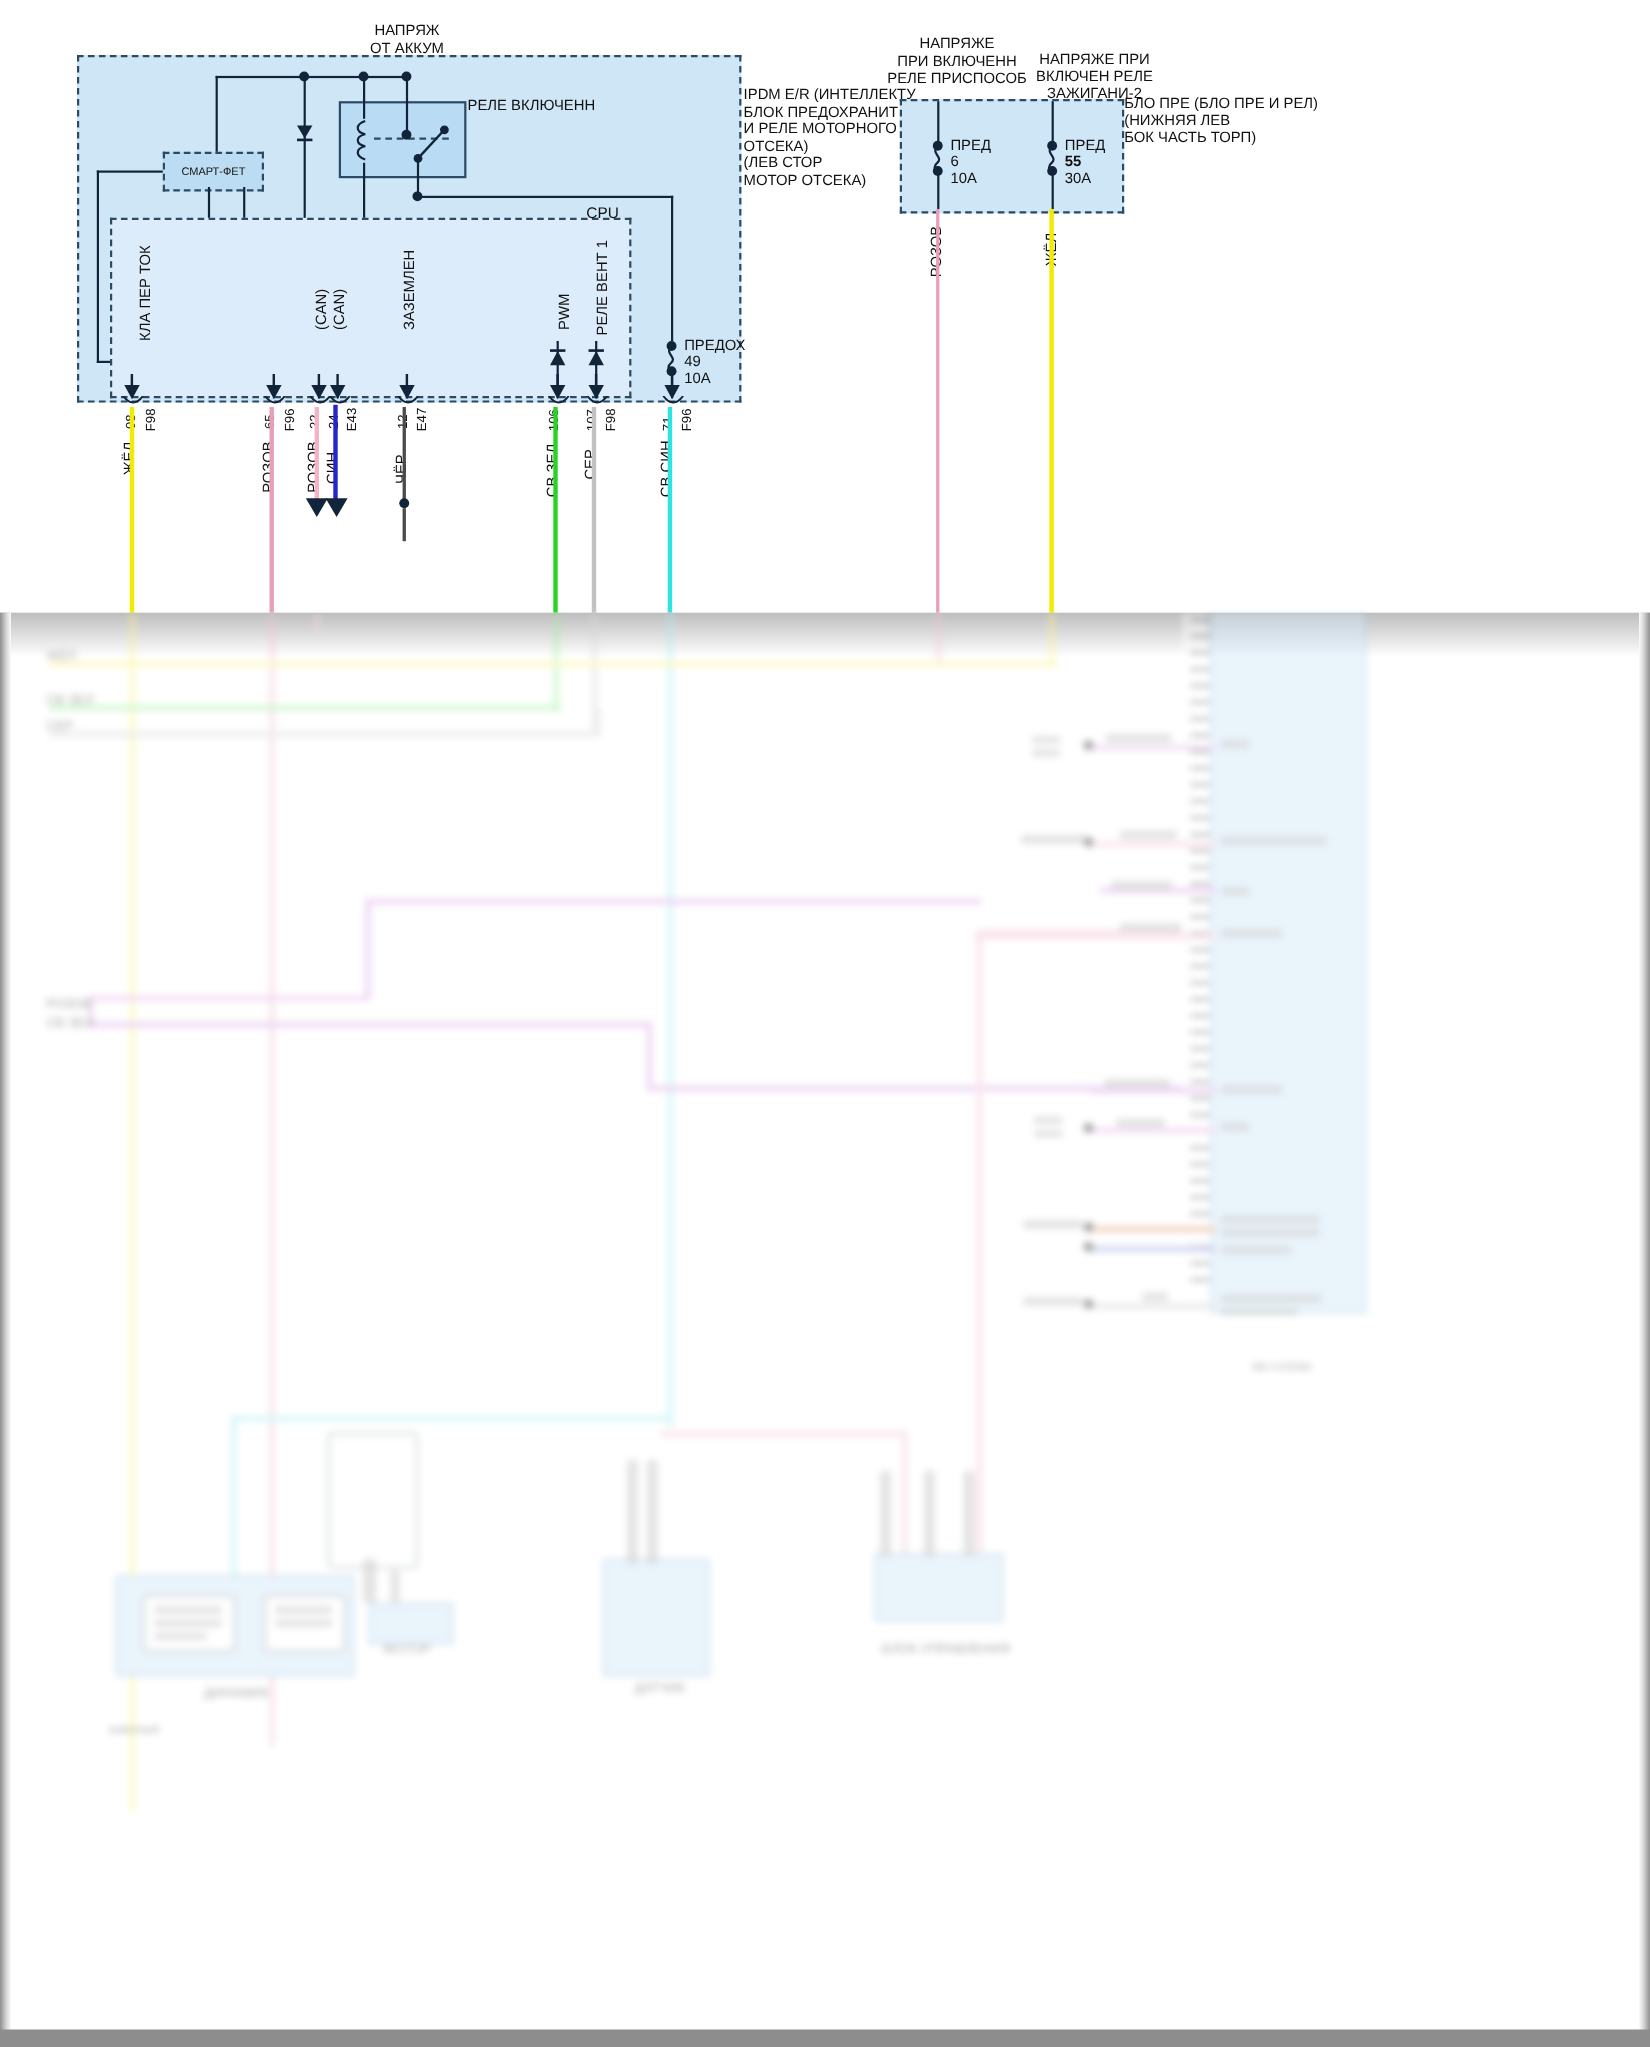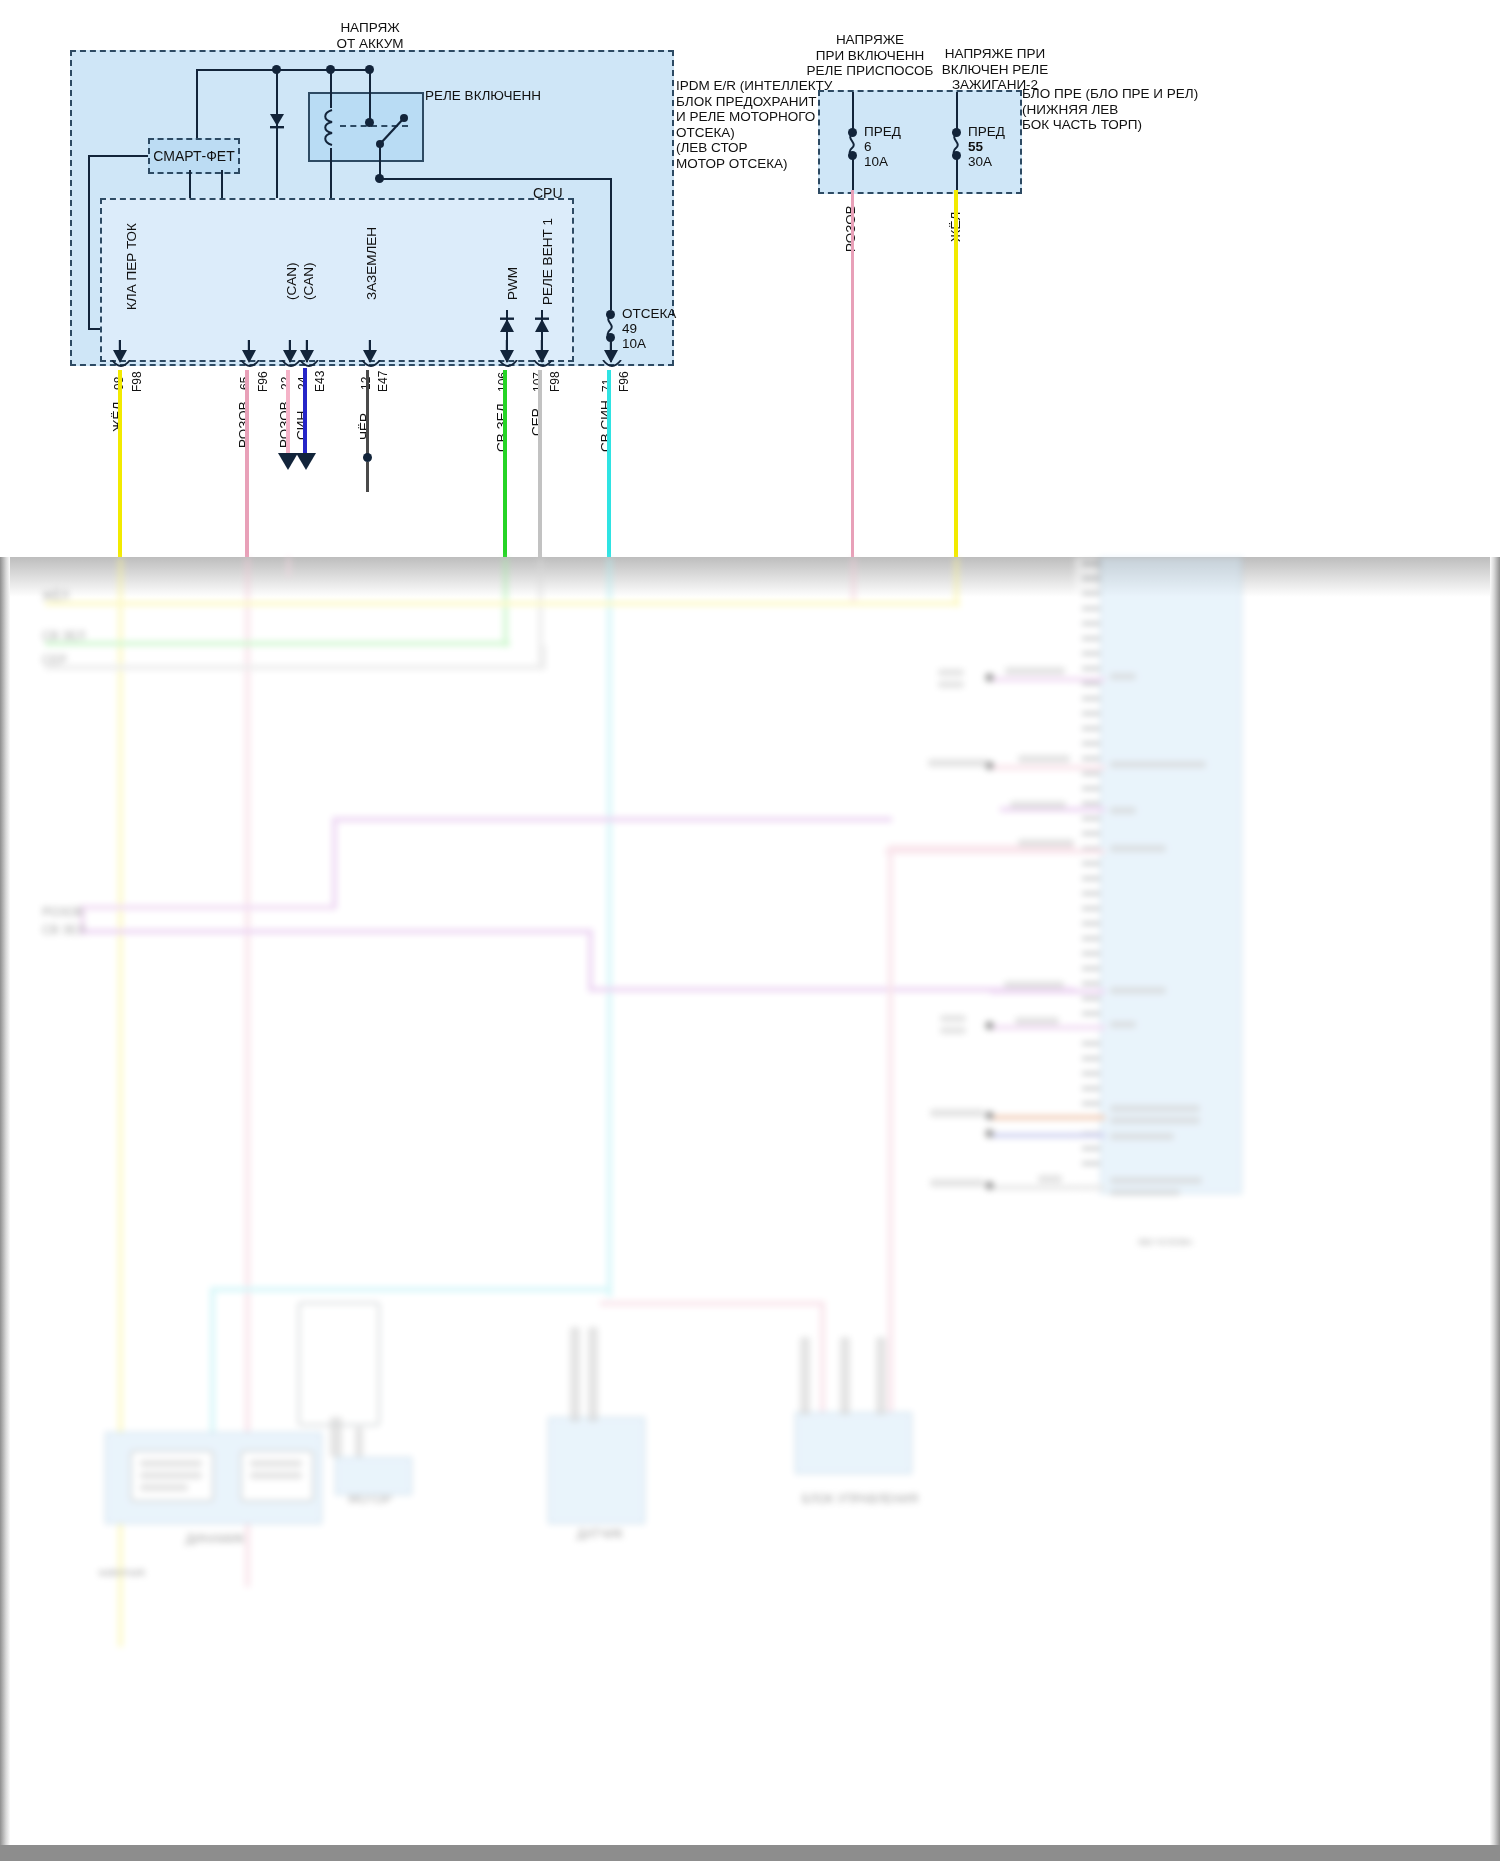--- a/index.html
+++ b/index.html
@@ -16,21 +16,21 @@
   .dot{position:absolute;width:9px;height:9px;border-radius:50%;background:#12243a;}
   .ln{position:absolute;background:#12243a;}
   .hln{height:2px;}
   .vln{width:2px;}
 
   
   .dashbox{position:absolute;background:#cfe6f7;border:2.5px dashed #2d4a63;}
   .dashbox.lite{background:#dcecfa;}
   .solidbox{position:absolute;background:#b9dcf4;border:2px solid #2d4a63;}
   .dashsm{position:absolute;background:#bcdcf3;border:2px dashed #2d4a63;
-          display:flex;align-items:center;justify-content:center;font-size:14px;color:#111;}
+          display:flex;align-items:center;justify-content:center;font-size:10px;color:#111;}
 
   
   #lower{position:absolute;left:0;top:557px;width:1500px;height:1304px;overflow:hidden;
          filter:blur(3.2px) opacity(.45);}
   #lowerTop{position:absolute;left:0;top:0;width:1500px;height:40px;
             background:linear-gradient(#bdbdbd,#ffffff);}
   #frameL{position:absolute;left:0;top:557px;width:10px;height:1304px;
           background:linear-gradient(90deg,#8f8f8f,#d8d8d8 60%,#fbfbfb);}
   #frameR{position:absolute;right:0;top:557px;width:10px;height:1304px;
           background:linear-gradient(270deg,#8f8f8f,#d8d8d8 60%,#fbfbfb);}
@@ -122,21 +122,21 @@
     <div class="ln vln" style="left:289px;top:358px;height:4px;"></div>
     <div class="ln vln" style="left:306px;top:358px;height:4px;"></div>
     <div class="ln vln" style="left:369px;top:358px;height:4px;"></div>
 
     <div class="dot" style="left:606px;top:310px;"></div>
     <svg class="abs" style="left:604px;top:316px;" width="14" height="22">
       <path d="M6 0 C0 5,12 9,6 14 C1 18,6 22,6 22" fill="none" stroke="#12243a" stroke-width="2"></path>
     </svg>
     <div class="dot" style="left:606px;top:333px;"></div>
     <div class="ln vln" style="left:610px;top:337px;height:25px;"></div>
-    <div class="txt" style="left:622px;top:306px;">ОТСЕКА</div>
+    <div class="txt" style="left:622px;top:306px;">ПРЕДОХ</div>
     <div class="txt" style="left:622px;top:321px;">49</div>
     <div class="txt" style="left:622px;top:336px;">10A</div>
 
     <div class="ln vln" style="left:506px;top:310px;height:52px;"></div>
     <svg class="abs" style="left:498px;top:316px;" width="18" height="20">
       <polygon points="2,16 16,16 9,3" fill="#12243a"></polygon>
       <rect x="2" y="1.5" width="14" height="2.4" fill="#12243a"></rect>
     </svg>
     <div class="ln vln" style="left:541px;top:310px;height:52px;"></div>
     <svg class="abs" style="left:533px;top:316px;" width="18" height="20">

